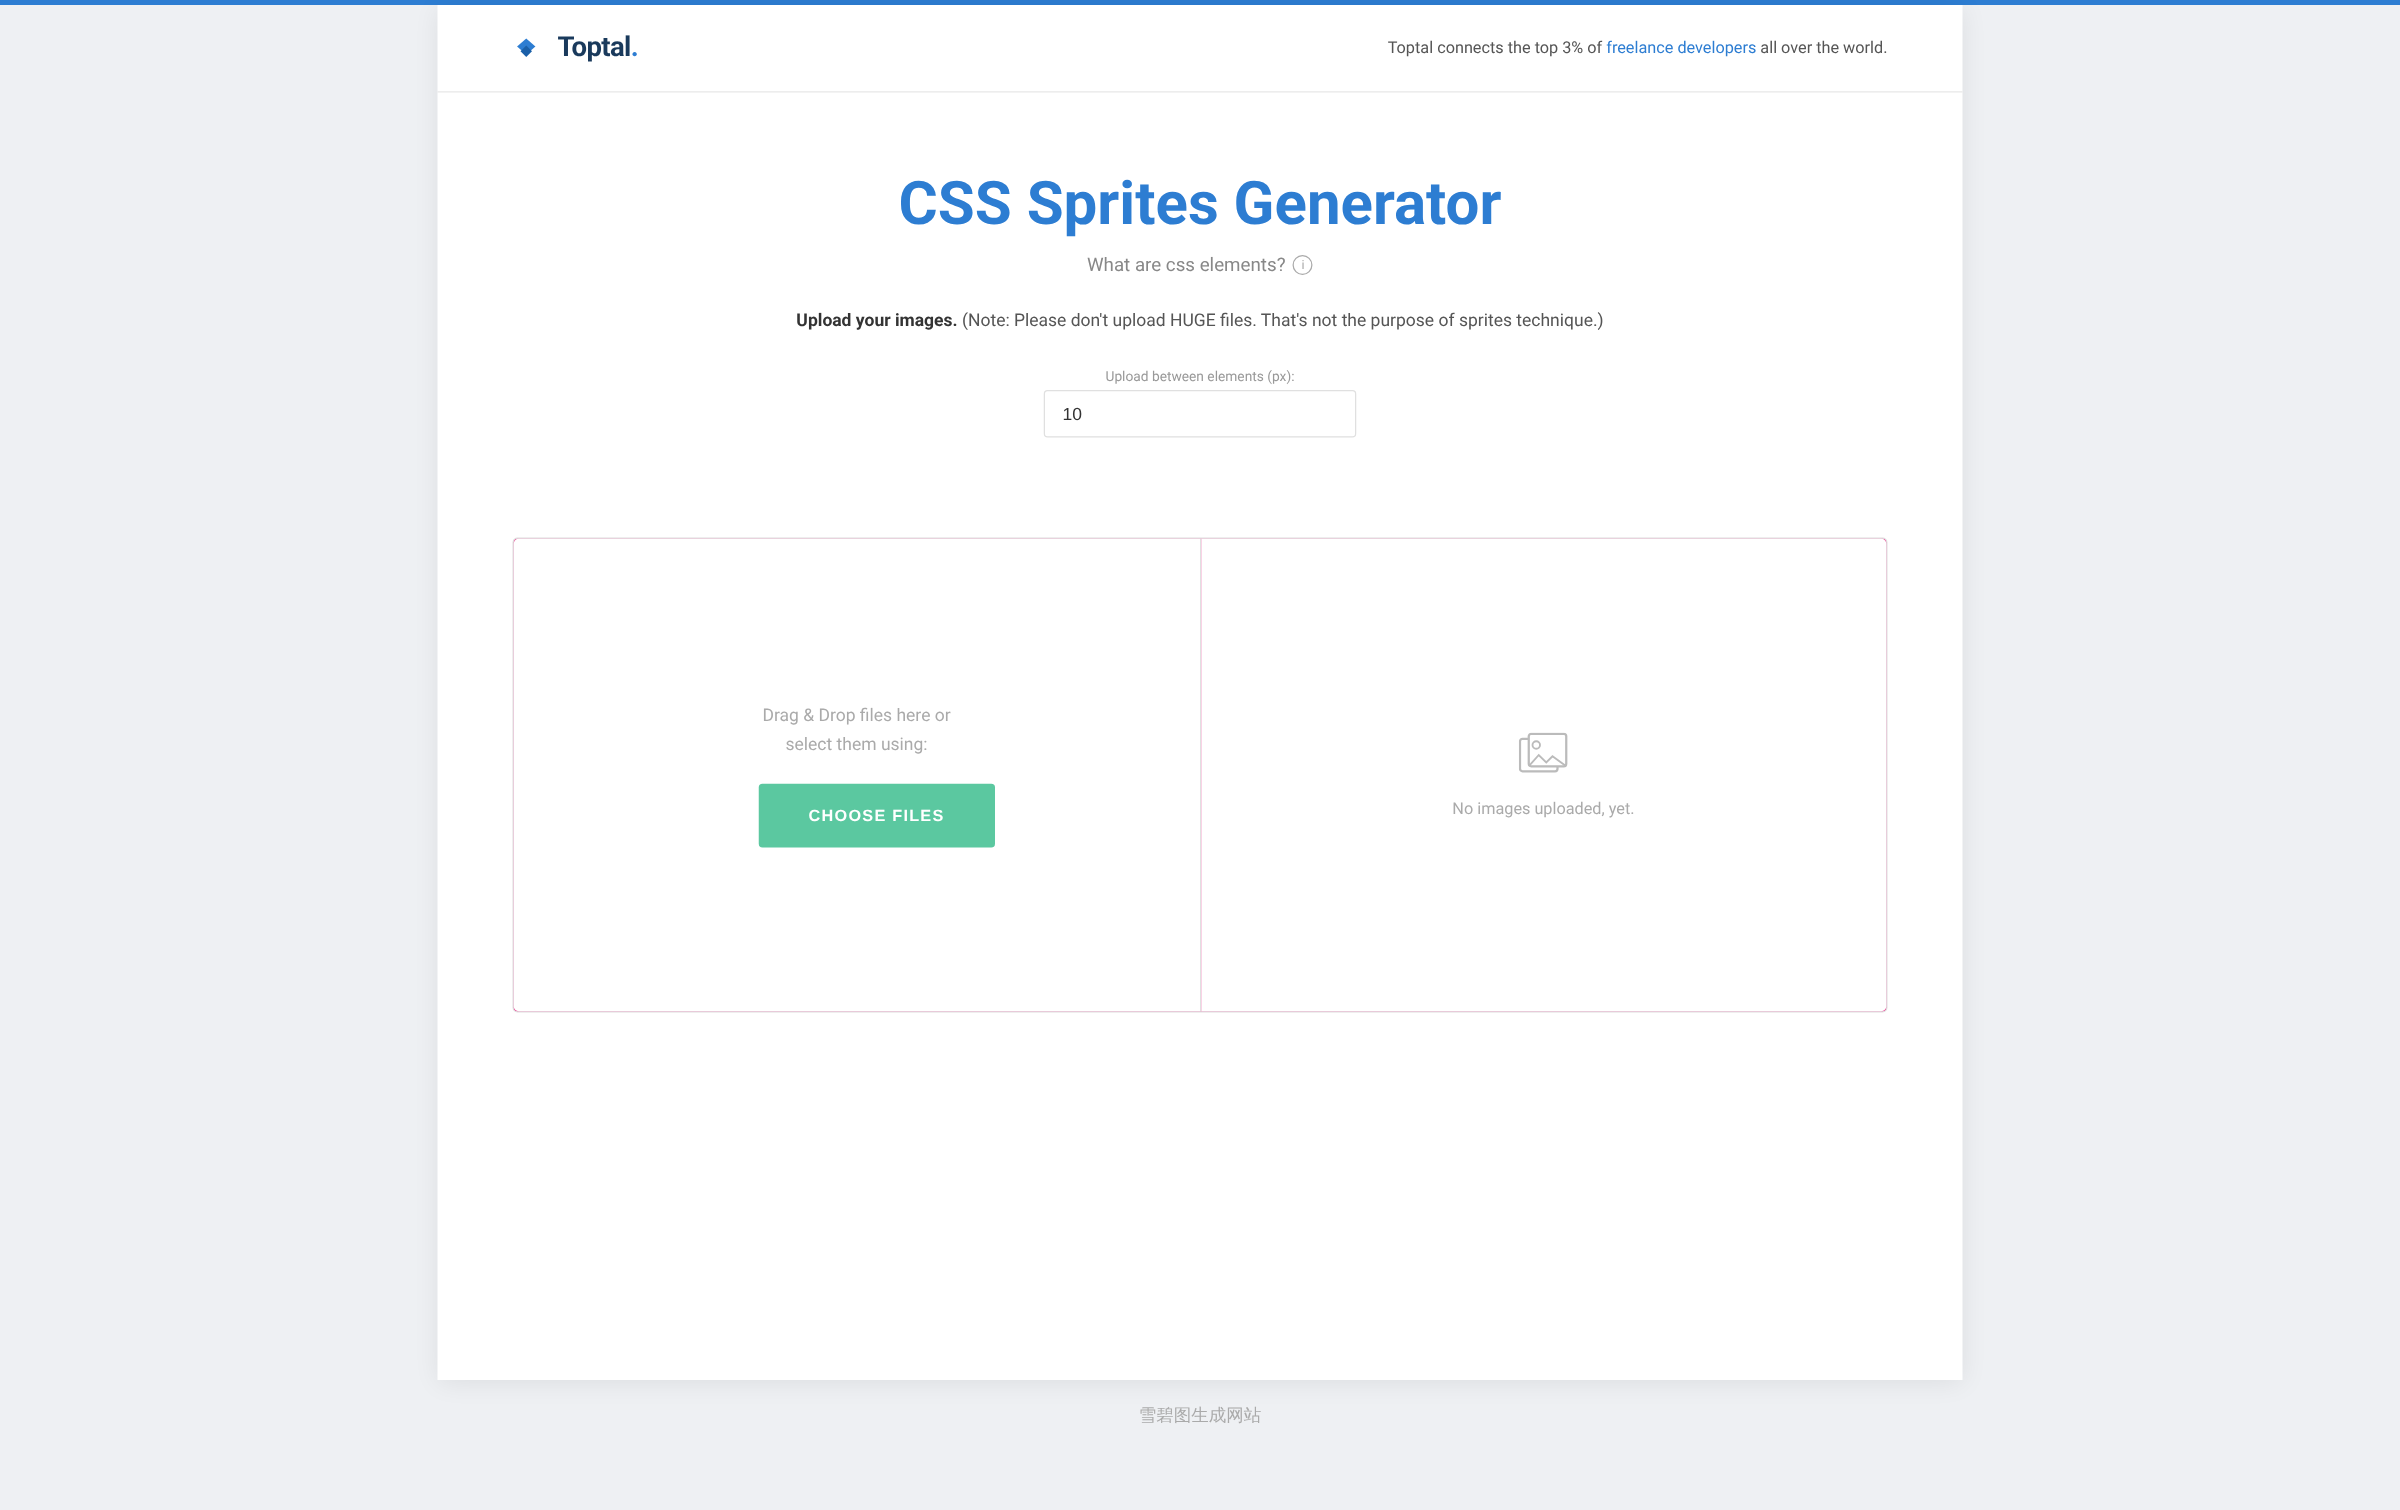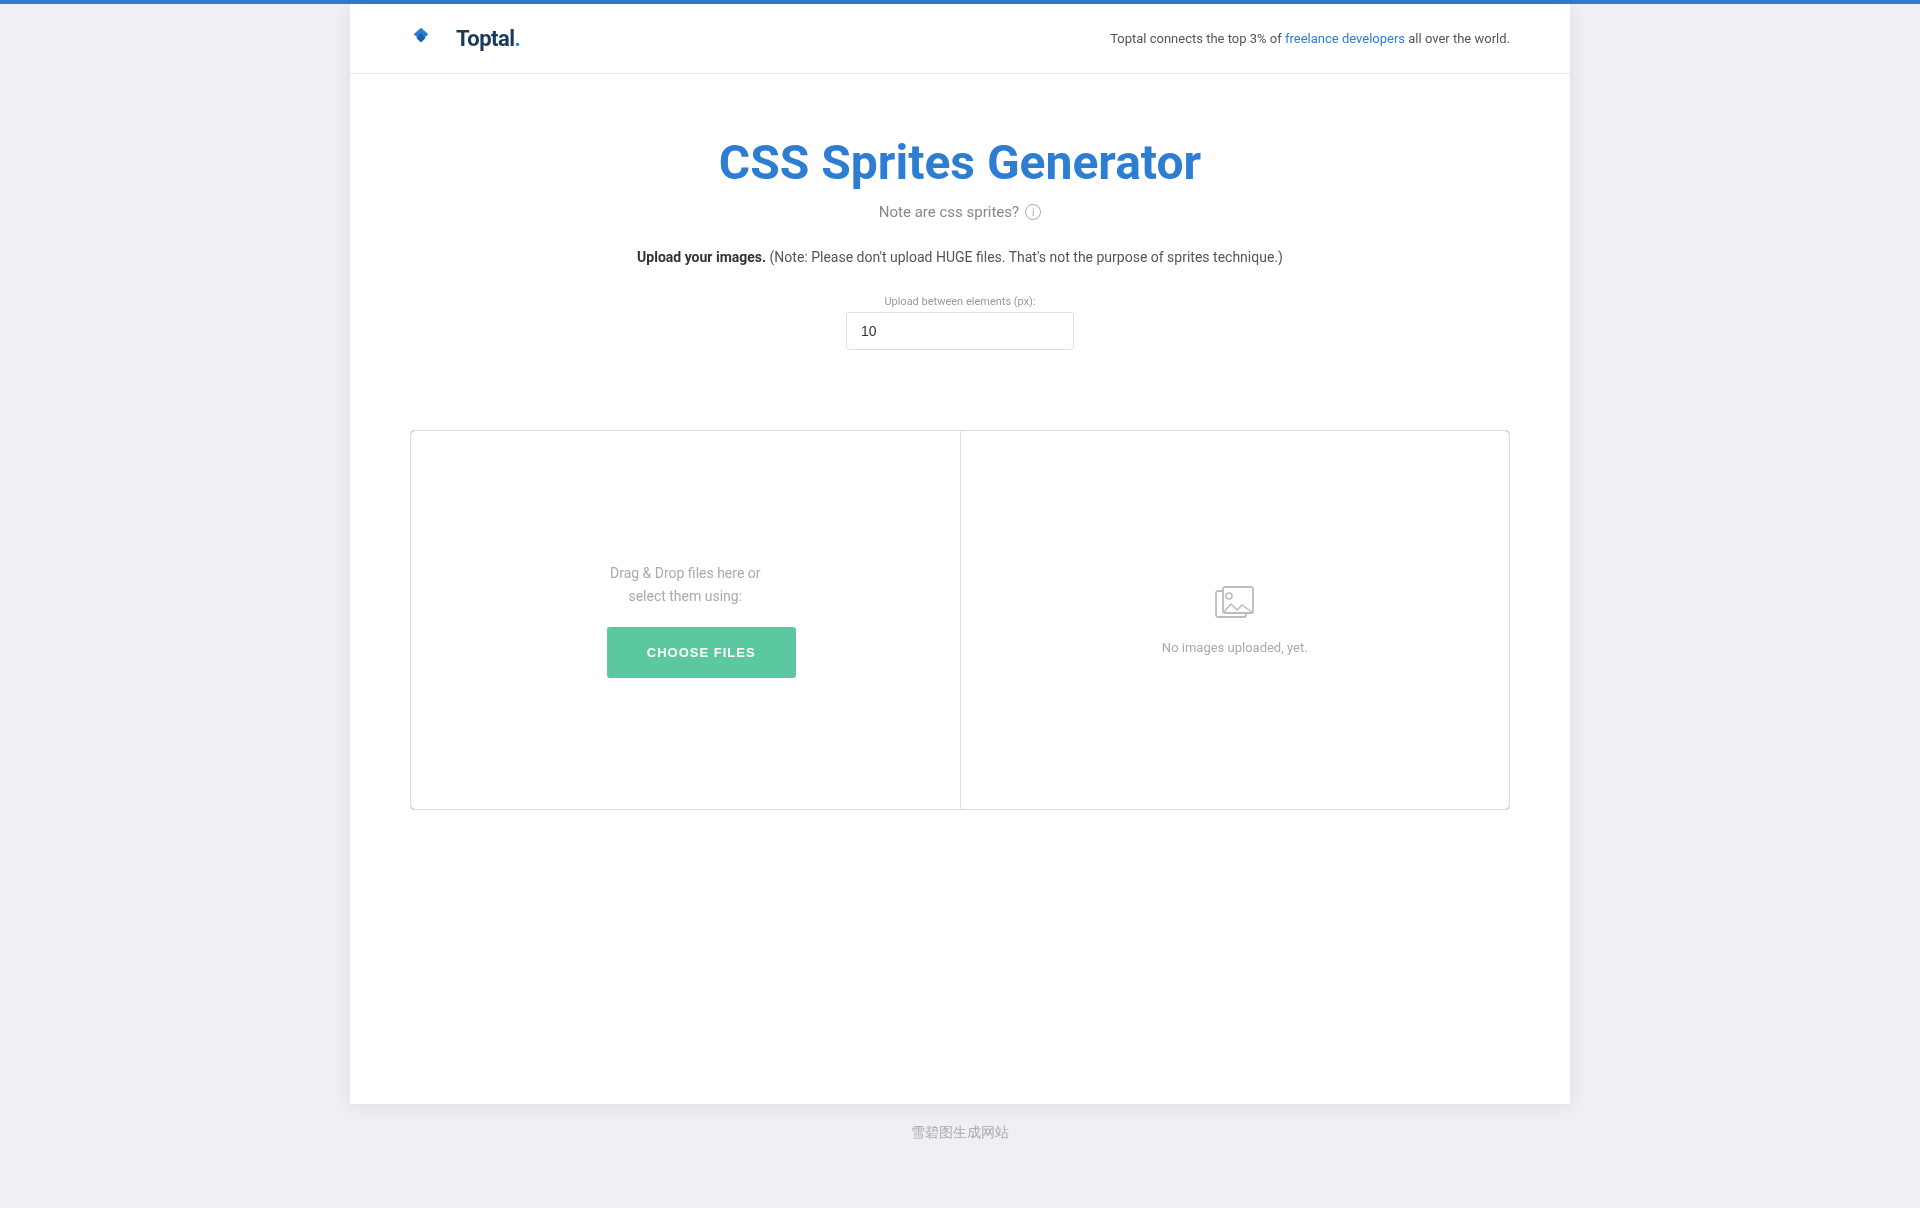--- a/index.html
+++ b/index.html
@@ -35,22 +35,22 @@
     .header {
       display: flex;
       align-items: center;
       justify-content: space-between;
       padding: 22px 60px;
       border-bottom: 1px solid #e8e8e8;
     }
 
     .logo {
       display: flex;
-      align-items: flex-start;
-      gap: 24px;
+      align-items: flex-end;
+      gap: 14px;
     }
 
     .logo-diamond {
       width: 22px;
       height: 22px;
     }
 
     .logo-text {
       font-size: 22px;
       font-weight: 700;
@@ -133,21 +133,21 @@
       gap: 4px;
     }
 
     .control-label {
       font-size: 11px;
       color: #999;
       font-weight: 400;
     }
 
     .control-input {
-      width: 228px;
+      width: 250px;
       padding: 10px 14px;
       border: 1px solid #e0e0e0;
       border-radius: 3px;
       font-size: 14px;
       color: #333;
       background: #fff;
       outline: none;
     }
 
     .control-select-wrapper {
@@ -270,21 +270,21 @@
       </span>
     </div>
     <div class="header-tagline">
       <span>Toptal connects the top 3% of </span><a href="#">freelance developers</a><span> all over the world.</span>
     </div>
   </div>
 
   <div class="hero">
     <h1 class="hero-title">CSS Sprites Generator</h1>
     <div class="hero-subtitle">
-      <span>Note are css sprites?</span>
+      <span>What are css elements?</span>
       <span class="info-icon">i</span>
     </div>
     <div class="upload-note">
       <strong>Upload your images.</strong><span> (Note: Please don't upload HUGE files. That's not the purpose of sprites technique.)</span>
     </div>
 
     <div class="controls">
       <div class="control-group">
         <label class="control-label">Upload between elements (px):</label>
         <input class="control-input" type="number" value="10" style="">

